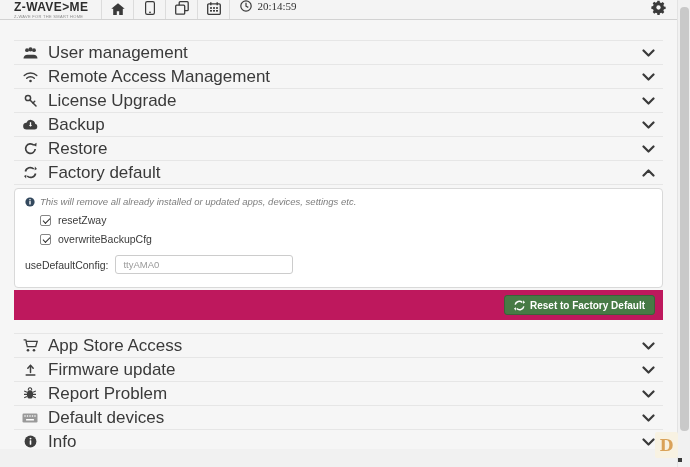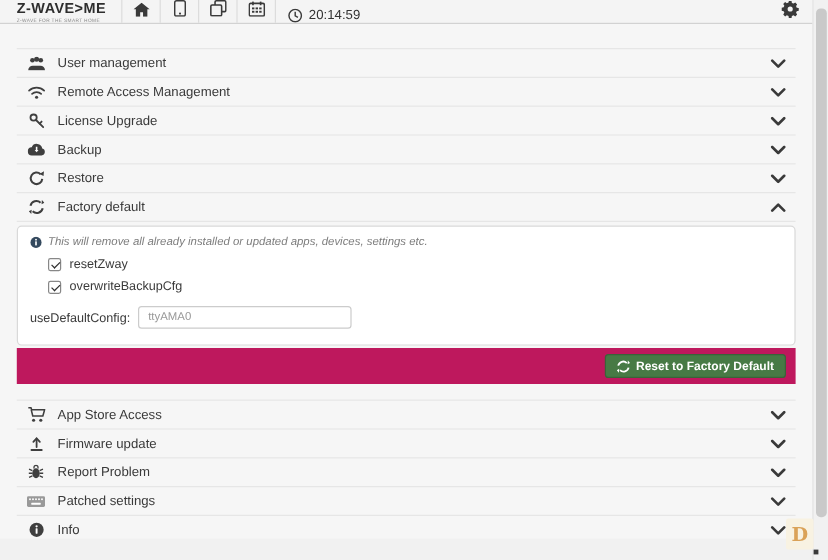--- a/index.html
+++ b/index.html
@@ -8,36 +8,36 @@
 
   
   .topbar{position:absolute;top:0;left:0;right:0;height:20px;box-sizing:border-box;
     background:#f4f4f4;border-bottom:1px solid #d2d2d2;display:flex;align-items:stretch;
     padding:0 24px 0 14px;z-index:4;}
   .brand{display:flex;flex-direction:column;justify-content:center;padding-right:13px;}
   .brand-title{font-size:12px;font-weight:bold;color:#2d2d2d;letter-spacing:.4px;line-height:12px;}
   .brand-tag{font-size:4px;color:#8a8a8a;letter-spacing:.3px;margin-top:1px;}
   .vsep{width:1px;background:#dcdcdc;}
   .navbtn{width:31px;display:flex;align-items:center;justify-content:center;color:#3a3a3a;cursor:pointer;}
-  .clock{display:flex;align-items:flex-end;gap:5px;padding:0 10px;font-size:11px;color:#333;}
+  .clock{display:flex;align-items:flex-start;gap:5px;padding:0 10px;font-size:11px;color:#333;font-family:Liberation Serif, serif;}
   .clock .cicon{display:flex;color:#3a3a3a;}
   .tb-spacer{flex:1;}
   .gearbtn{display:flex;align-items:center;color:#3a3a3a;cursor:pointer;}
 
   
   .scrollbar{position:absolute;top:0;right:0;width:13px;height:467px;background:#f1f1f1;
     border-left:1px solid #e3e3e3;z-index:5;box-sizing:border-box;}
   .scroll-thumb{position:absolute;top:7px;left:2px;width:9px;height:424px;background:#c9c9c9;border-radius:4px;}
 
   
   .main{position:absolute;left:14px;top:30px;width:649px;}
   .acc{margin-top:10px;border-top:1px solid #e6e6e6;}
   .acc-row{height:23px;display:flex;align-items:center;border-bottom:1px solid #e6e6e6;cursor:pointer;}
   .ric{width:18px;display:flex;justify-content:center;align-items:center;margin-left:7px;color:#3f3f3f;}
-  .rlabel{margin-left:9px;font-size:11px;color:#3a3a3a;}
+  .rlabel{margin-left:9px;font-size:17px;color:#3a3a3a;}
   .chev{margin-left:auto;margin-right:8px;display:flex;align-items:center;color:#3a3a3a;}
 
   
   .panel{margin-top:3px;background:#fff;border:1px solid #d9d9d9;border-radius:4px;
     padding:7px 10px 13px 10px;box-sizing:border-box;}
   .notice{display:flex;align-items:center;gap:5px;font-size:9.5px;font-style:italic;color:#7d7d7d;}
   .nicon{display:flex;}
   .cbrow{display:flex;align-items:center;gap:7px;margin:7px 0 0 15px;font-size:10.5px;color:#3a3a3a;cursor:pointer;}
   .cb{width:11px;height:11px;box-sizing:border-box;border:1px solid #878787;border-radius:2px;position:relative;background:#fff;}
   .cb::after{content:"";position:absolute;left:1.5px;top:2px;width:6px;height:3px;
@@ -310,21 +310,21 @@
               <g fill="#fff">
                 <circle cx="3" cy="3" r="0.8"></circle>
                 <circle cx="5.5" cy="3" r="0.8"></circle>
                 <circle cx="8" cy="3" r="0.8"></circle>
                 <circle cx="10.5" cy="3" r="0.8"></circle>
                 <circle cx="13" cy="3" r="0.8"></circle>
                 <rect x="4" y="6" width="8" height="1.6" rx="0.5"></rect>
               </g>
             </svg>
           </span>
-          <span class="rlabel">Patched settings</span>
+          <span class="rlabel">Default devices</span>
           <span class="chev">
             <svg width="13" height="8" viewBox="0 0 13 8" fill="none" stroke="currentColor" stroke-width="2.2" stroke-linecap="round" stroke-linejoin="round">
               <path d="M1.5 1.5l5 5 5-5"></path>
             </svg>
           </span>
         </div>
         <div class="acc-row">
           <span class="ric">
             <svg width="13" height="13" viewBox="0 0 13 13">
               <circle cx="6.5" cy="6.5" r="5.9" fill="currentColor"></circle>

